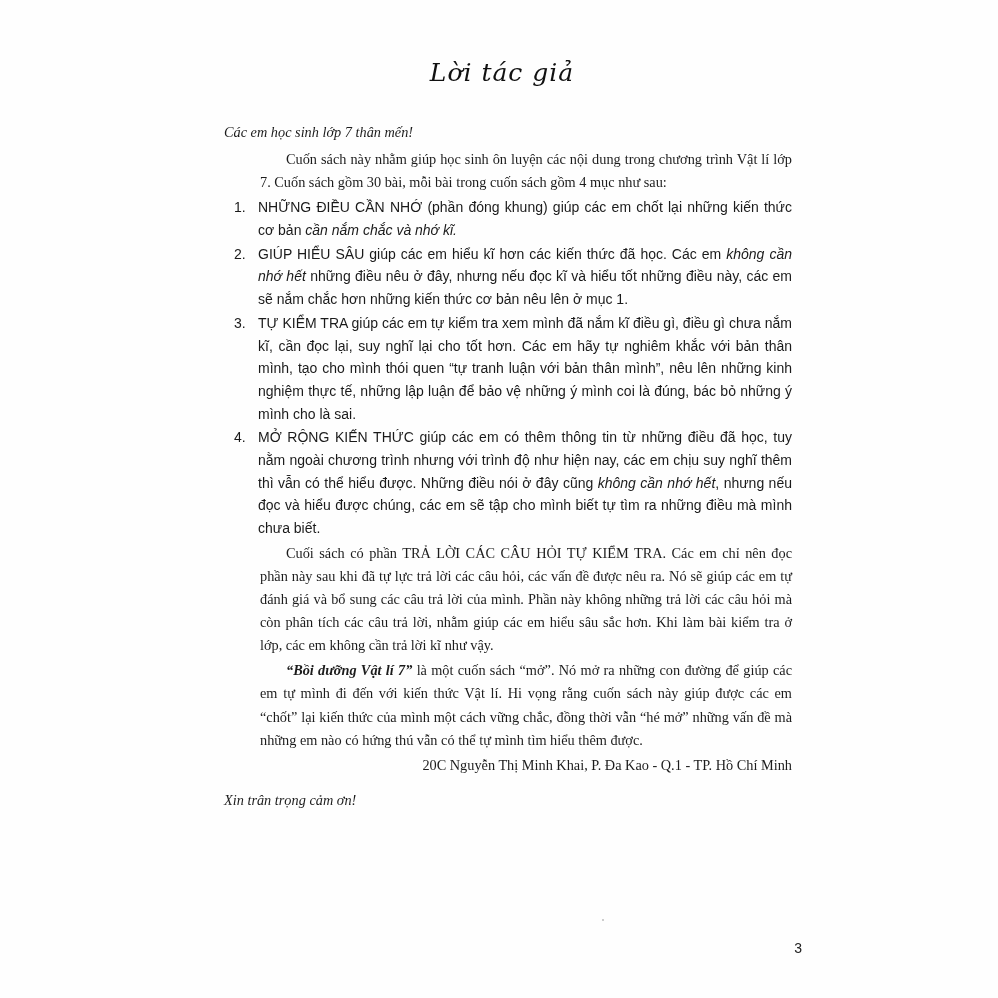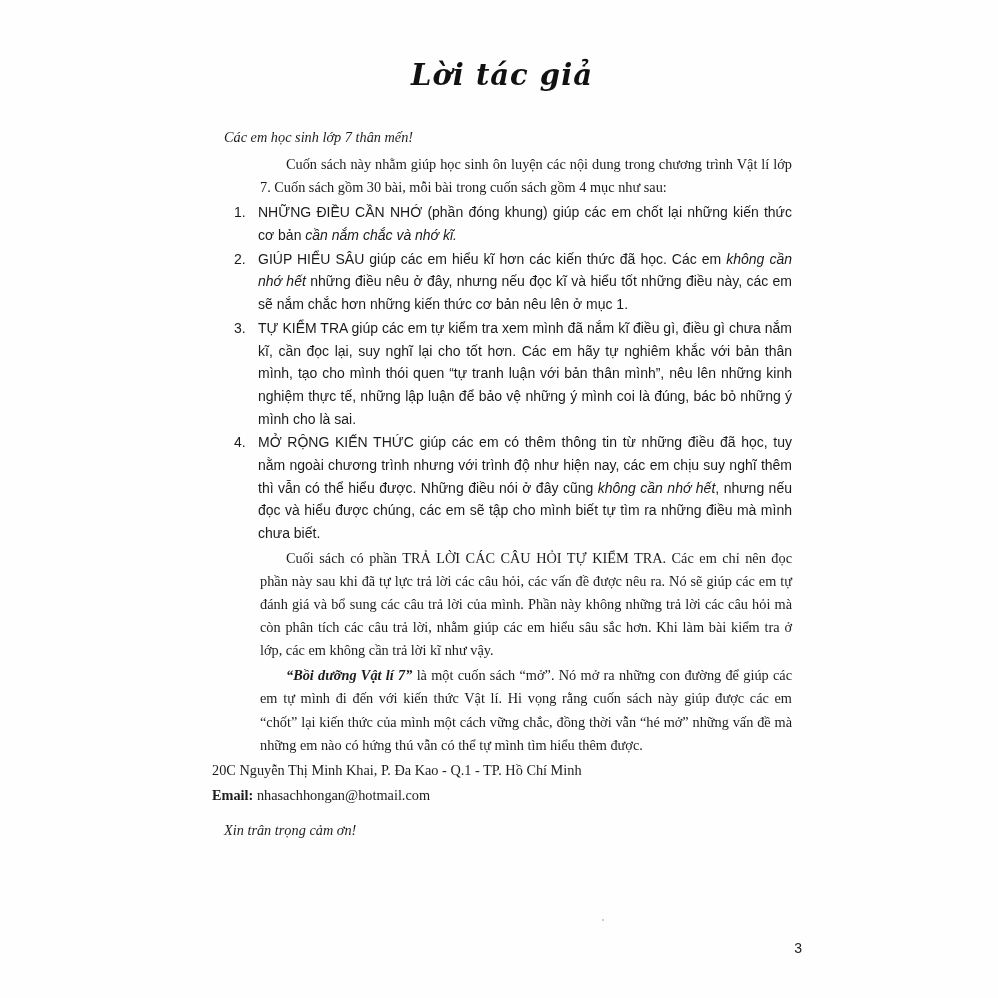--- a/index.html
+++ b/index.html
@@ -24,25 +24,25 @@
   .content {
     position: absolute;
     left: 212px;
     top: 40px;
     width: 580px;
   }
   .doc-title {
     text-align: center;
     font-family: "DejaVu Serif", serif;
     font-style: italic;
-    font-size: 29px;
+    font-size: 25px;
     letter-spacing: 1px;
     color: #111;
     margin: 18px 0 34px 0;
-    font-weight: 700;
+    font-weight: 400;
   }
   p {
     margin: 0 0 2px 0;
     font-size: 14.3px;
     line-height: 1.62;
     text-align: justify;
     text-justify: inter-word;
     color: #1c1c1c;
     font-family: Liberation Serif, serif;
   }
@@ -83,21 +83,21 @@
     font-style: italic;
   }
   b, .bold {
     font-weight: bold;
   }
   .bi {
     font-weight: bold;
     font-style: italic;
   }
   .centerline {
-    text-align: left;
+    text-align: right;
     text-indent: 0;
     margin: 0 0 2px 0;
   }
   .contact-intro {
     text-indent: 26px;
     margin-top: 6px;
   }
   .thanks {
     font-style: italic;
     text-indent: 0;
@@ -157,21 +157,20 @@
       </li>
     </ol>
 
     <p class="para">Cuối sách có phần TRẢ LỜI CÁC CÂU HỎI TỰ KIỂM TRA. Các em chỉ nên đọc phần này sau khi đã tự lực trả lời các câu hỏi, các vấn đề được nêu ra. Nó sẽ giúp các em tự đánh giá và bổ sung các câu trả lời của mình. Phần này không những trả lời các câu hỏi mà còn phân tích các câu trả lời, nhằm giúp các em hiểu sâu sắc hơn. Khi làm bài kiểm tra ở lớp, các em không cần trả lời kĩ như vậy.</p>
 
     <p class="para"><span class="bi">“Bồi dưỡng Vật lí 7”</span><span> là một cuốn sách “mở”. Nó mở ra những con đường để giúp các em tự mình đi đến với kiến thức Vật lí. Hi vọng rằng cuốn sách này giúp được các em “chốt” lại kiến thức của mình một cách vững chắc, đồng thời vẫn “hé mở” những vấn đề mà những em nào có hứng thú vẫn có thể tự mình tìm hiểu thêm được.</span></p>
 
 
     <p class="centerline">20C Nguyễn Thị Minh Khai, P. Đa Kao - Q.1 - TP. Hồ Chí Minh</p>
 
-    <p class="centerline"><b>Email:</b><span> nhasachhongan@hotmail.com</span></p>
 
     <p class="thanks">Xin trân trọng cảm ơn!</p>
 
 
   </div>
 
   <span class="dot"></span>
 
   <div class="page-number">3</div>
 

